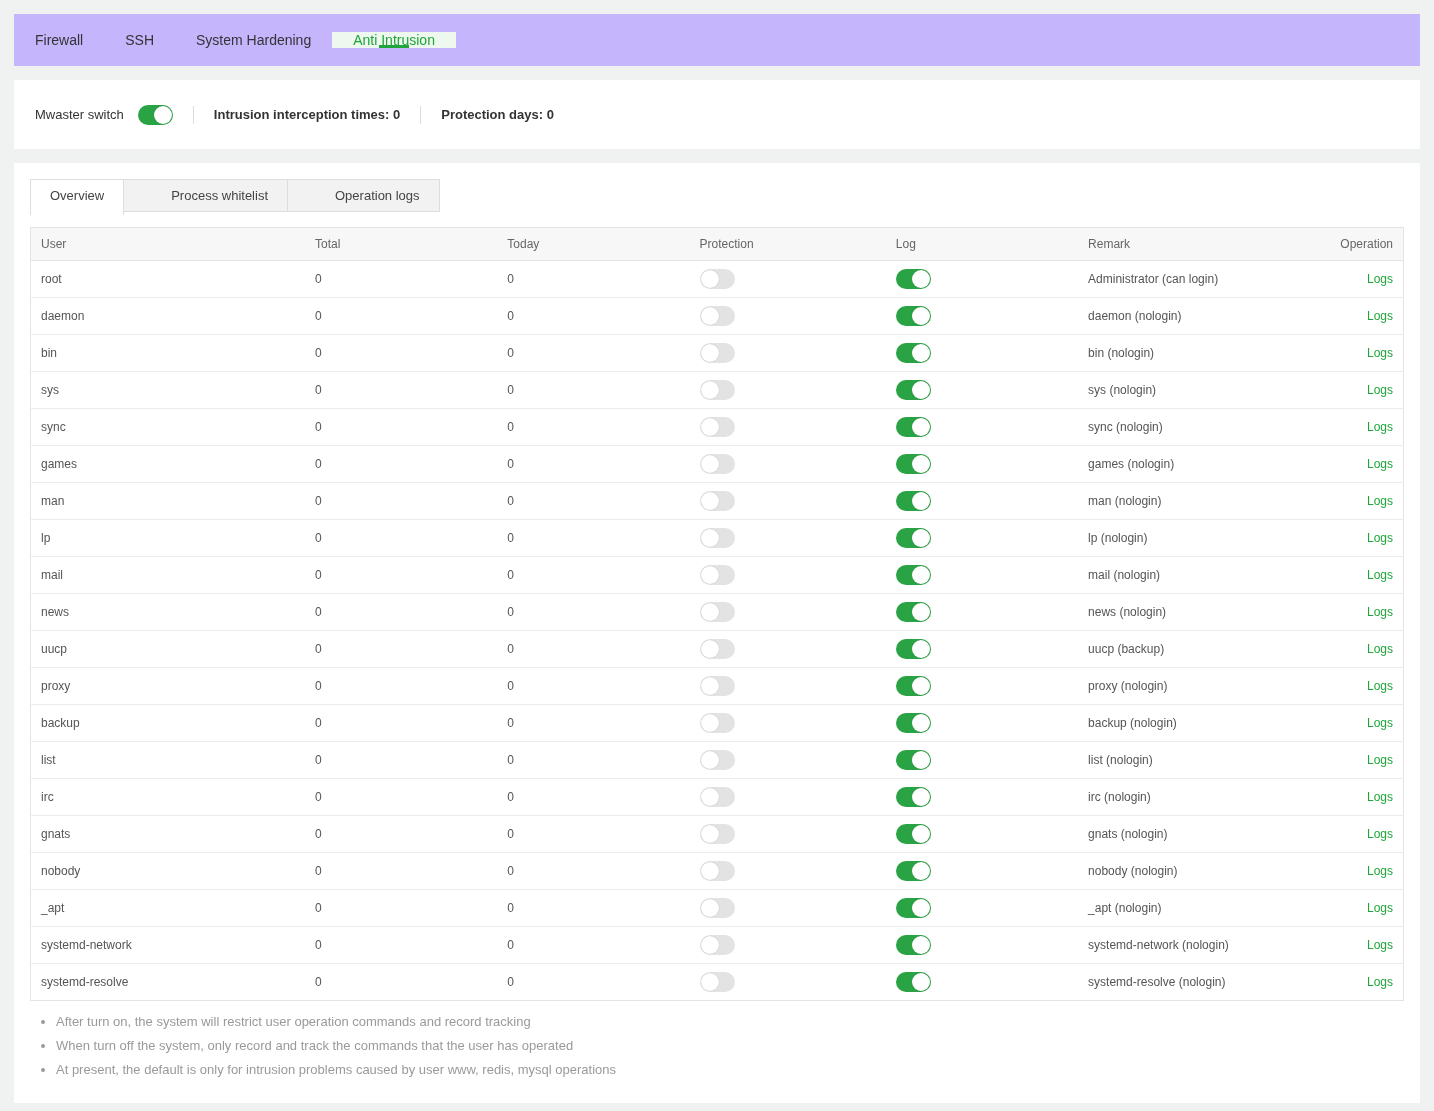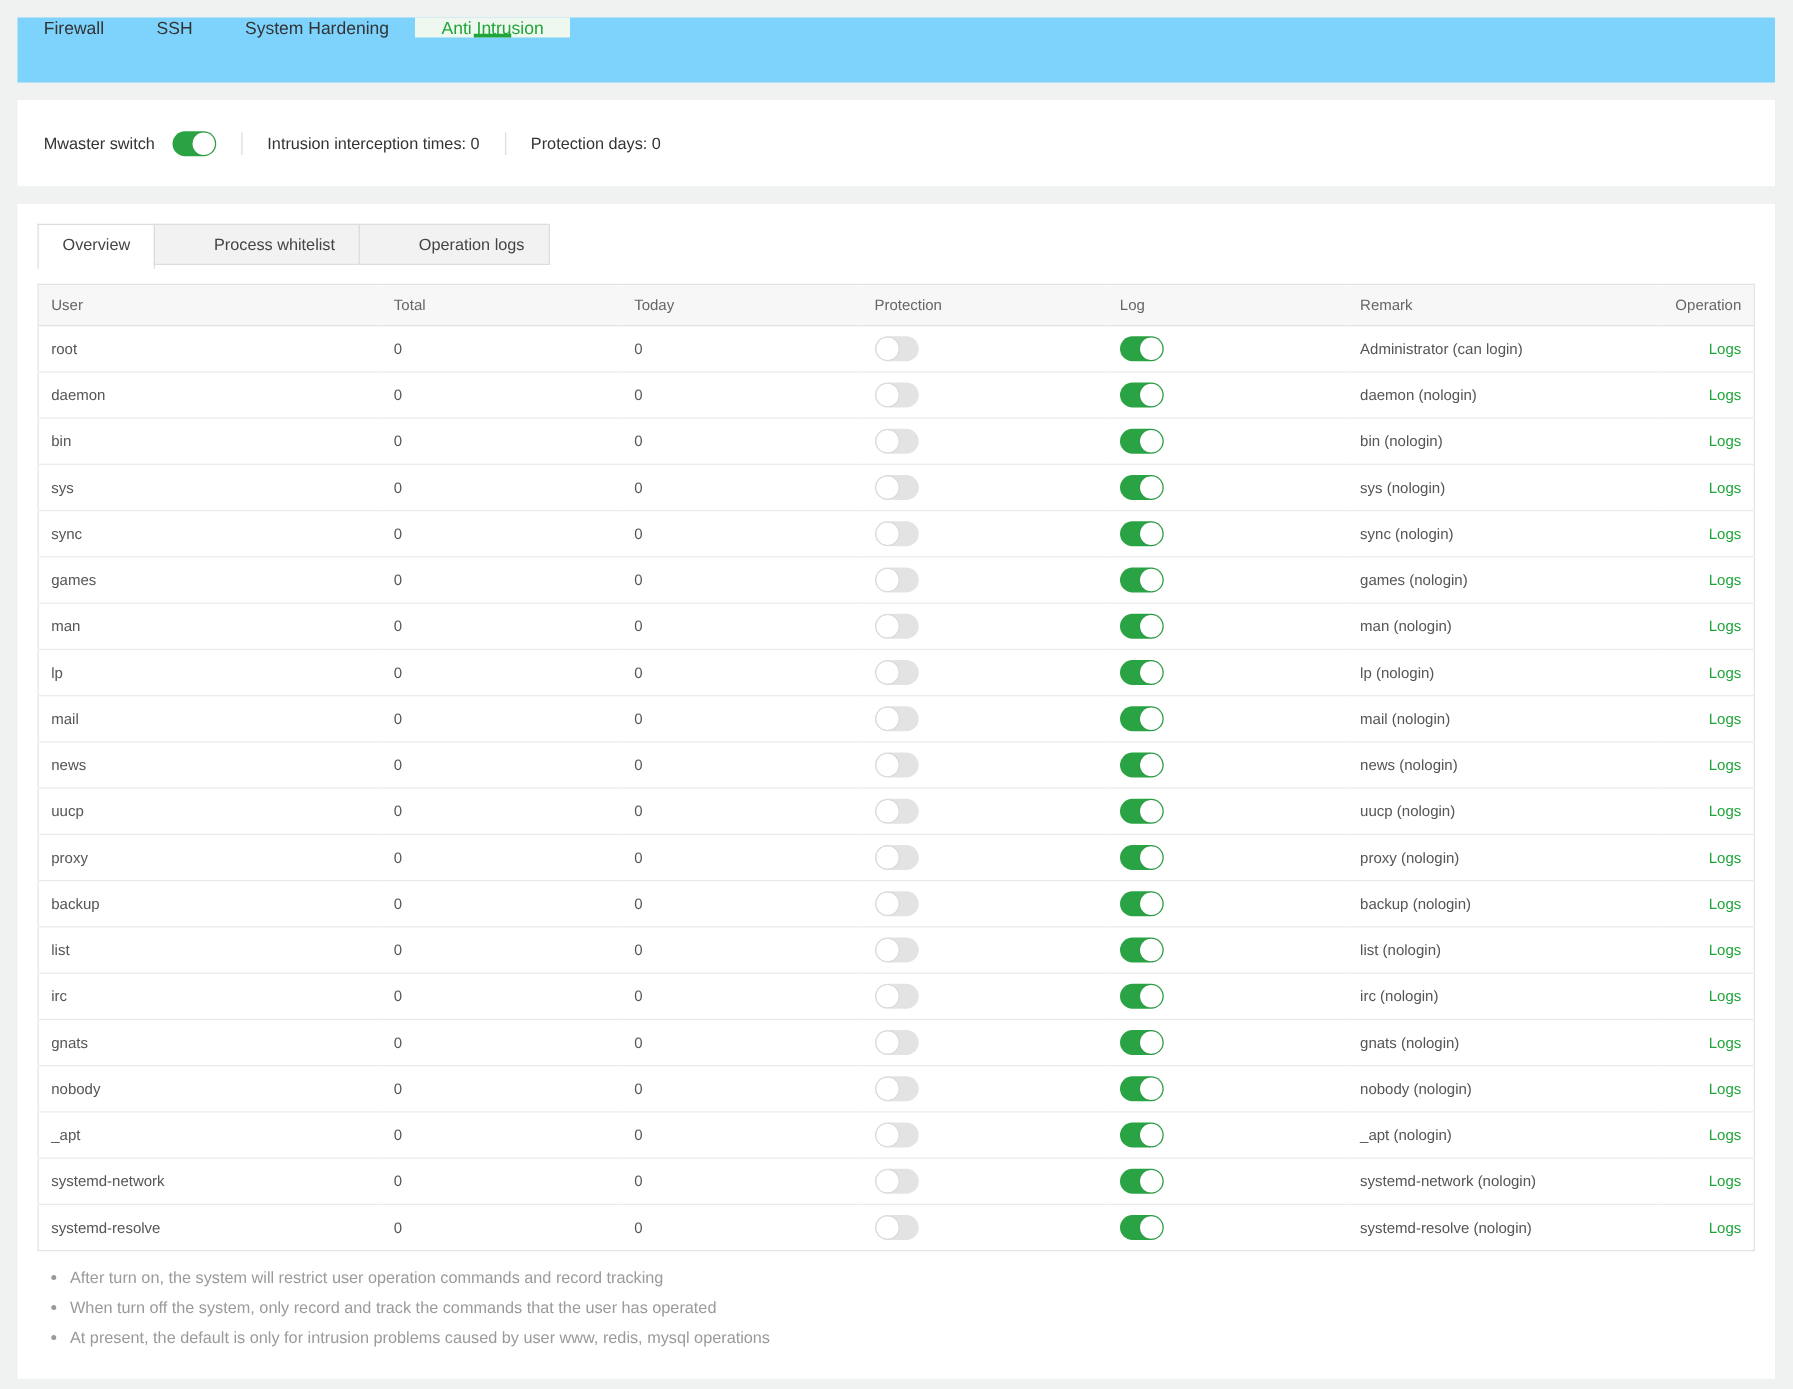--- a/index.html
+++ b/index.html
@@ -7,22 +7,22 @@
   body {
     width:1434px; min-height:1111px;
     background:#f0f1f1;
     font-family:"Liberation Sans","DejaVu Sans",sans-serif;
     color:#444;
   }
   .page { padding:14px; }
 
   
   .top-bar {
-    background:#7dd3fc; height:52px;
-    display:flex; align-items:flex-start;
+    background:#c4b5fd; height:52px;
+    display:flex; align-items:center;
   }
   .top-tab {
     display:flex; align-items:center;
     padding:0 21px; font-size:14px; color:#333;
     cursor:pointer; position:relative;
   }
   .top-tab.active {
     background:#eef8ee; color:#20a53a;
   }
   .top-tab.active .underline {
@@ -34,21 +34,21 @@
   
   .toolbar {
     margin-top:14px; background:#fff; height:69px;
     display:flex; align-items:center;
     padding:0 21px; font-size:13px; color:#333;
   }
   .toolbar .divider {
     width:1px; height:18px; background:#dcdcdc;
     margin:0 20px;
   }
-  .toolbar .stat { color:#333; }
+  .toolbar .stat { color:#333;font-weight:bold; }
 
   
   .switch {
     display:inline-block; width:35px; height:20px;
     border-radius:10px; position:relative; cursor:pointer;
     vertical-align:middle; flex:0 0 auto;
   }
   .switch .knob {
     position:absolute; top:1px; width:18px; height:18px;
     border-radius:50%; background:#fff;
@@ -264,21 +264,21 @@
         <td><span class="switch on"><span class="knob"></span></span></td>
         <td>news (nologin)</td>
         <td><a class="logs-link">Logs</a></td>
       </tr>
           <tr>
         <td>uucp</td>
         <td>0</td>
         <td>0</td>
         <td><span class="switch off"><span class="knob"></span></span></td>
         <td><span class="switch on"><span class="knob"></span></span></td>
-        <td>uucp (nologin)</td>
+        <td>uucp (backup)</td>
         <td><a class="logs-link">Logs</a></td>
       </tr>
           <tr>
         <td>proxy</td>
         <td>0</td>
         <td>0</td>
         <td><span class="switch off"><span class="knob"></span></span></td>
         <td><span class="switch on"><span class="knob"></span></span></td>
         <td>proxy (nologin)</td>
         <td><a class="logs-link">Logs</a></td>

